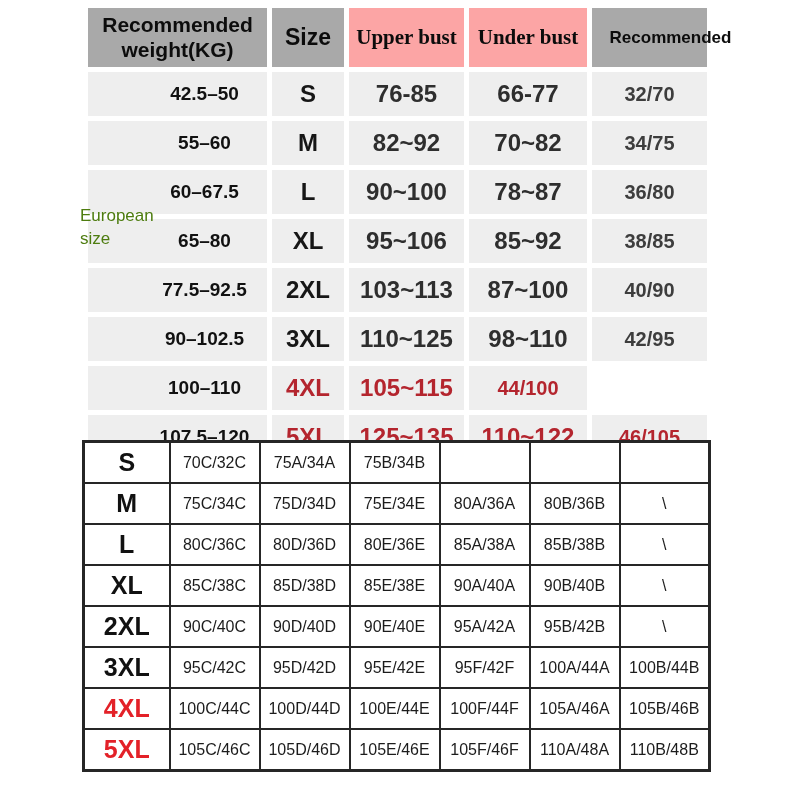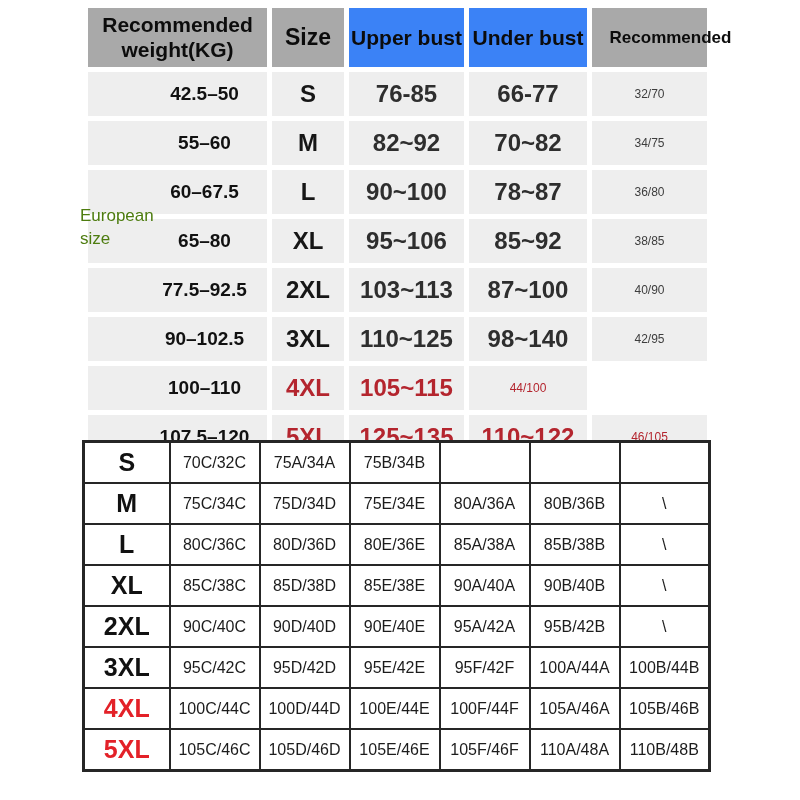--- a/index.html
+++ b/index.html
@@ -6,30 +6,30 @@
   body{
     width:800px;height:800px;background:#ffffff;position:relative;
     font-family:"Liberation Sans", sans-serif;color:#151515;
   }
   
   .tt{position:absolute;left:88px;top:8px;width:619px;}
   .tt-row{display:grid;grid-template-columns:179px 72px 115px 118px 115px;column-gap:5px;margin-bottom:5px;}
   .hcell{height:59px;display:flex;align-items:center;justify-content:center;
          font-weight:bold;text-align:center;color:#0c0c0c;}
   .h-gray{background:#a9a9a9;}
-  .h-red{background:#3b82f6;}
+  .h-red{background:#fca5a5;font-family:Liberation Serif, serif;}
   .h-weight{font-size:21px;line-height:1.15;padding:0 6px;}
   .h-size{font-size:23px;}
   .h-bust{font-size:21px;}
   .h-rec{font-size:17px;padding-left:42px;}
   .dcell{height:44px;background:#eeeeee;display:flex;align-items:center;justify-content:center;}
   .c-weight{font-weight:bold;font-size:19px;color:#111;padding-left:54px;}
   .c-size{font-weight:bold;font-size:24px;color:#161616;}
   .c-bust{font-weight:bold;font-size:24px;color:#2e2e2e;}
-  .c-rec{font-size:12px;color:#3d3d3d;}
+  .c-rec{font-size:20px;color:#3d3d3d;font-weight:bold;}
   .hl .c-size,.hl .c-bust,.hl .c-rec{color:#b4252e;}
   .euro{position:absolute;left:-8px;top:197px;width:90px;color:#4d7c0f;
         font-weight:normal;font-size:17px;line-height:1.35;}
   
   .ct{position:absolute;left:82px;top:440px;border-collapse:collapse;table-layout:fixed;
       background:#ffffff;border:3px solid #262626;}
   .ct td{border:2px solid #262626;text-align:center;vertical-align:middle;
          height:39px;font-size:16px;color:#1c1c1c;padding:0;overflow:hidden;}
   .ct td.lbl{font-size:25px;font-weight:bold;color:#111;}
   .ct tr.hl td.lbl{color:#e32128;}
@@ -78,21 +78,21 @@
     <div class="dcell c-weight">77.5–92.5</div>
     <div class="dcell c-size">2XL</div>
     <div class="dcell c-bust">103~113</div>
     <div class="dcell c-bust">87~100</div>
     <div class="dcell c-rec">40/90</div>
   </div>
   <div class="tt-row">
     <div class="dcell c-weight">90–102.5</div>
     <div class="dcell c-size">3XL</div>
     <div class="dcell c-bust">110~125</div>
-    <div class="dcell c-bust">98~140</div>
+    <div class="dcell c-bust">98~110</div>
     <div class="dcell c-rec">42/95</div>
   </div>
   <div class="tt-row hl">
     <div class="dcell c-weight">100–110</div>
     <div class="dcell c-size">4XL</div>
     <div class="dcell c-bust">105~115</div>
     <div class="dcell c-rec">44/100</div>
   </div>
   <div class="tt-row hl">
     <div class="dcell c-weight">107.5–120</div>

